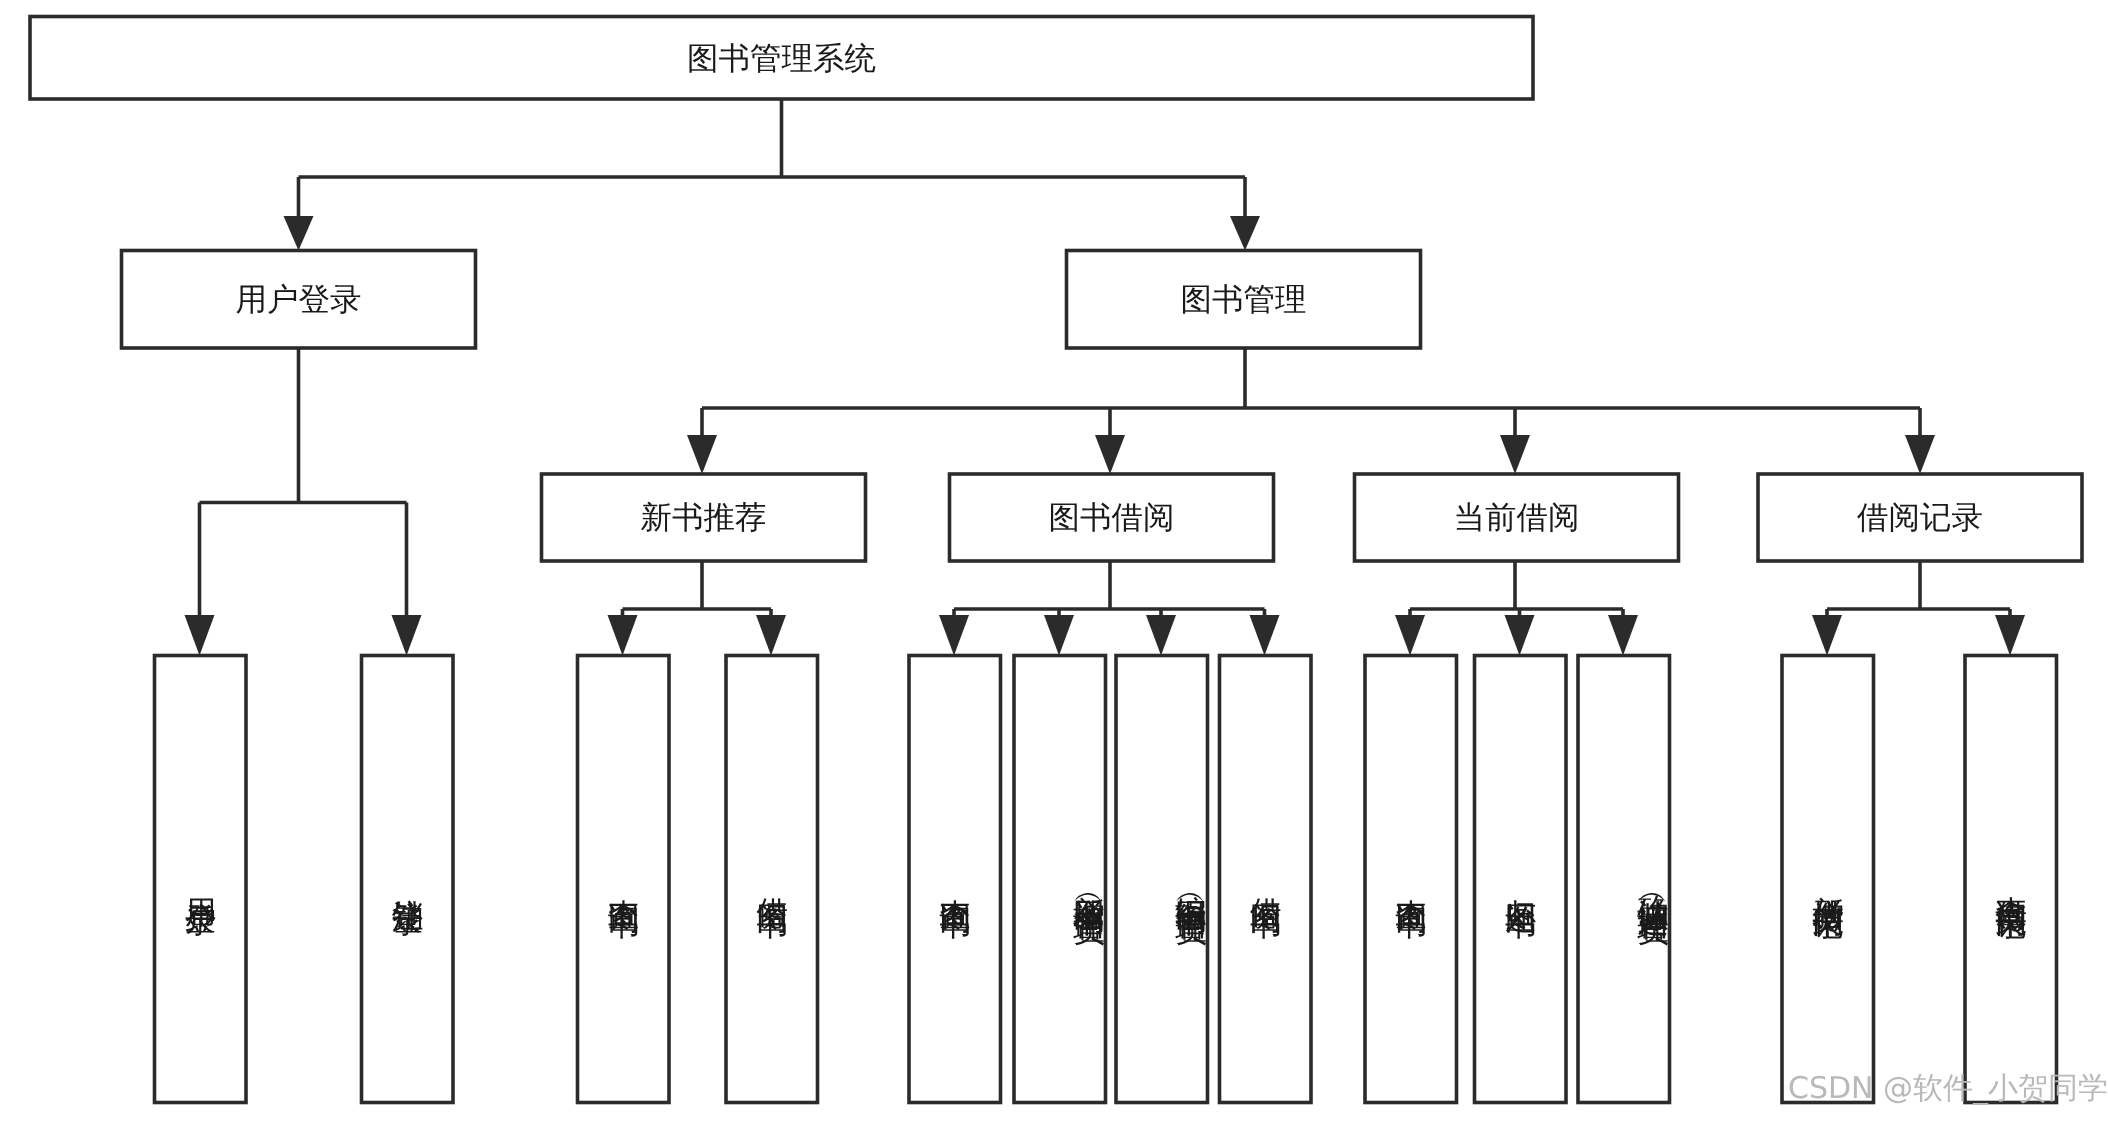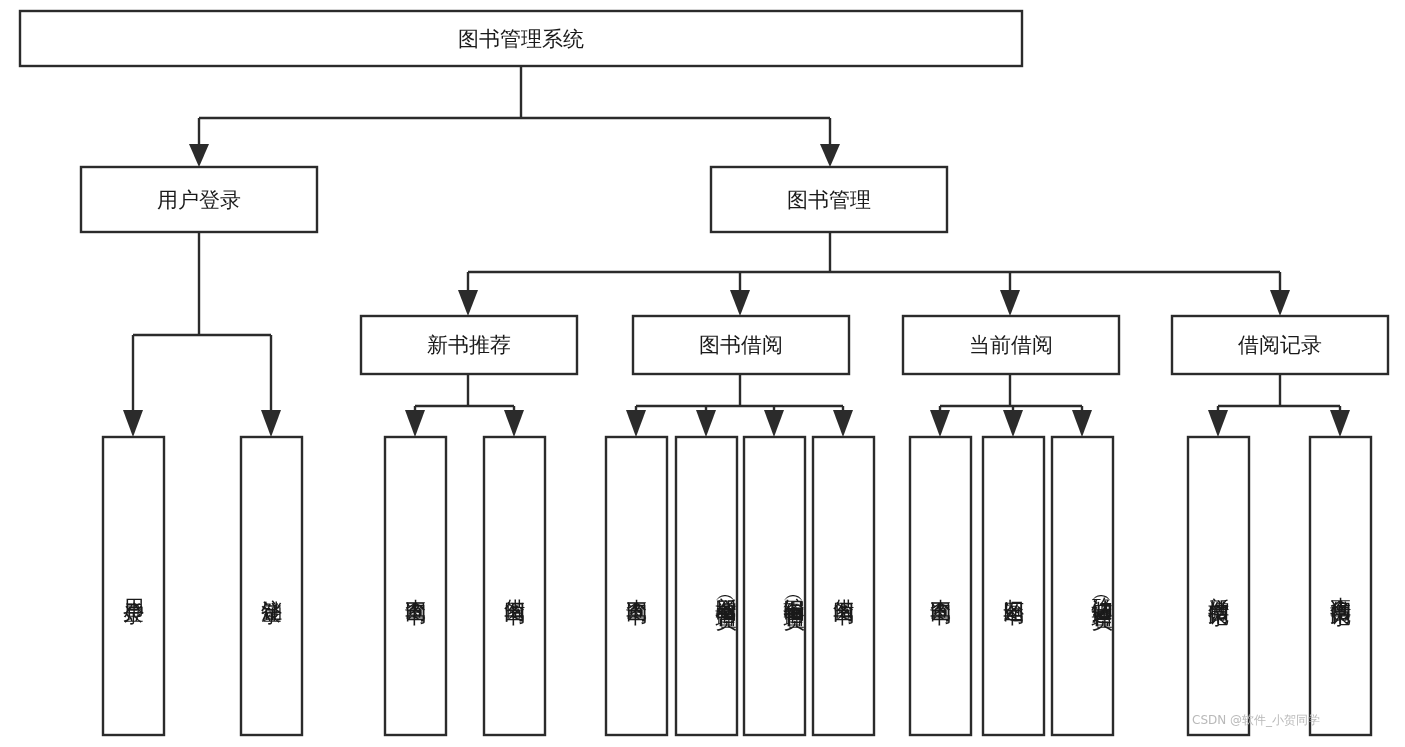--- a/index.html
+++ b/index.html
@@ -60,21 +60,21 @@
     letter-spacing: 2px;
     display: flex;
     align-items: center;
     justify-content: center;
     white-space: nowrap;
     pointer-events: none;
   }
   .watermark {
     position: absolute;
     font-family: "DejaVu Sans", "Liberation Sans", sans-serif;
-    font-size: 12px;
+    font-size: 20px;
     color: #b9b9b9;
     white-space: nowrap;
   }
 </style>
 </head>
 <body>
 
 <div id="diagram-root">
 
   <svg class="diagram-canvas" viewBox="0 0 1405 747">

